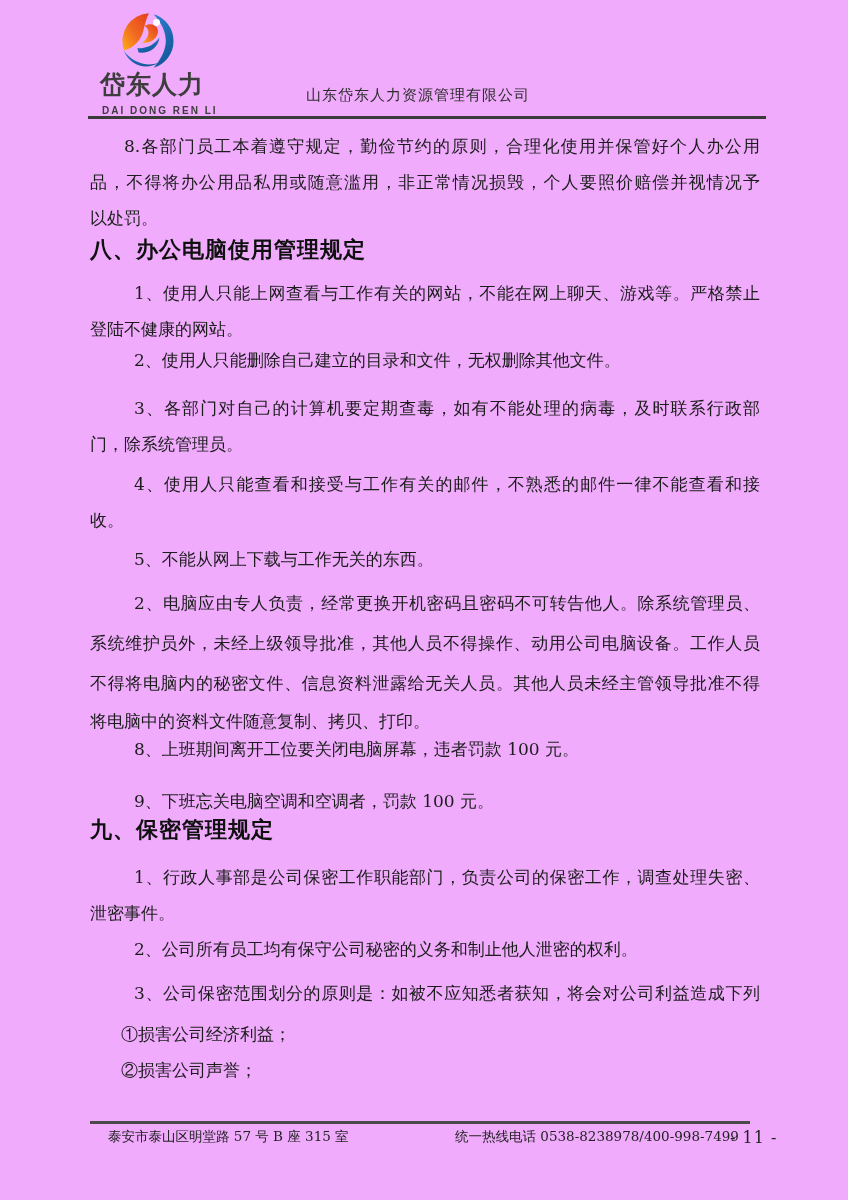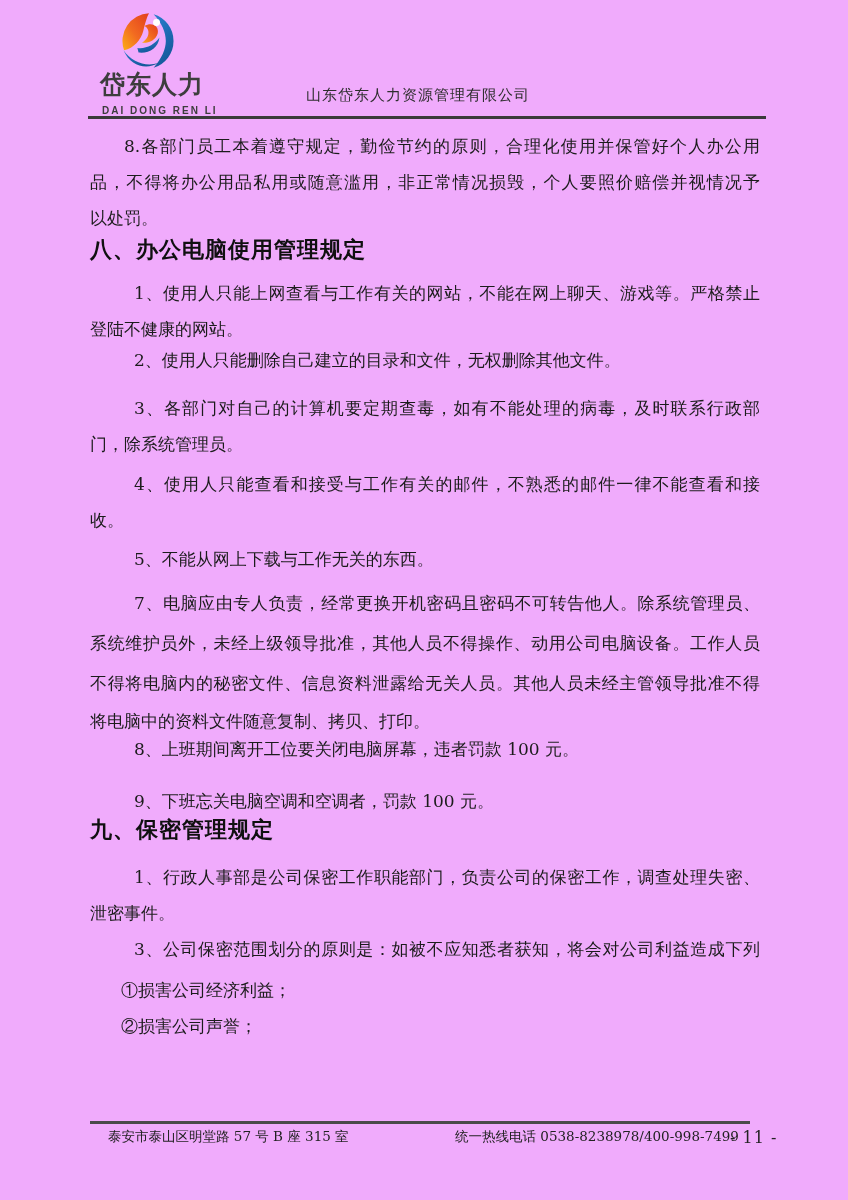--- a/index.html
+++ b/index.html
@@ -125,30 +125,31 @@
     <div class="line">以处罚。</div>
     <div class="heading" style="margin-top:-6px">八、办公电脑使用管理规定</div>
     <div class="line ind2 fill" style="margin-top:5px">1、使用人只能上网查看与工作有关的网站，不能在网上聊天、游戏等。严格禁止</div>
     <div class="line">登陆不健康的网站。</div>
     <div class="line ind2" style="margin-top:-5px">2、使用人只能删除自己建立的目录和文件，无权删除其他文件。</div>
     <div class="line ind2 fill" style="margin-top:12px">3、各部门对自己的计算机要定期查毒，如有不能处理的病毒，及时联系行政部</div>
     <div class="line">门，除系统管理员。</div>
     <div class="line ind2 fill" style="margin-top:4px">4、使用人只能查看和接受与工作有关的邮件，不熟悉的邮件一律不能查看和接</div>
     <div class="line">收。</div>
     <div class="line ind2" style="margin-top:3px">5、不能从网上下载与工作无关的东西。</div>
-    <div class="line ind2 fill lh40" style="margin-top:6px">7、电脑应由专人负责，经常更换开机密码且密码不可转告他人。除系统管理员、</div>
+    <div class="line ind2 fill lh40" style="margin-top:6px">2、电脑应由专人负责，经常更换开机密码且密码不可转告他人。除系统管理员、</div>
     <div class="line fill lh40">系统维护员外，未经上级领导批准，其他人员不得操作、动用公司电脑设备。工作人员</div>
     <div class="line fill lh40">不得将电脑内的秘密文件、信息资料泄露给无关人员。其他人员未经主管领导批准不得</div>
     <div class="line">将电脑中的资料文件随意复制、拷贝、打印。</div>
     <div class="line ind2" style="margin-top:-8px">8、上班期间离开工位要关闭电脑屏幕，违者罚款 100 元。</div>
     <div class="line ind2" style="margin-top:16px">9、下班忘关电脑空调和空调者，罚款 100 元。</div>
     <div class="heading" style="margin-top:-9px">九、保密管理规定</div>
     <div class="line ind2 fill" style="margin-top:9px">1、行政人事部是公司保密工作职能部门，负责公司的保密工作，调查处理失密、</div>
     <div class="line">泄密事件。</div>
-    <div class="line ind2 fill" style="">3、公司保密范围划分的原则是：如被不应知悉者获知，将会对公司利益造成下列</div>
+    <div class="line ind2">2、公司所有员工均有保守公司秘密的义务和制止他人泄密的权利。</div>
+    <div class="line ind2 fill" style="margin-top:8px">3、公司保密范围划分的原则是：如被不应知悉者获知，将会对公司利益造成下列</div>
     <div class="line ind3" style="margin-top:5px">①损害公司经济利益；</div>
     <div class="line ind3">②损害公司声誉；</div>
   </main>
 
   <div>
     <div class="footer-rule"></div>
     <div class="footer-address">泰安市泰山区明堂路 57 号 B 座 315 室</div>
     <div class="footer-hotline">统一热线电话 0538-8238978/400-998-7499</div>
     <div class="page-number">- 11 -</div>
   </div>

